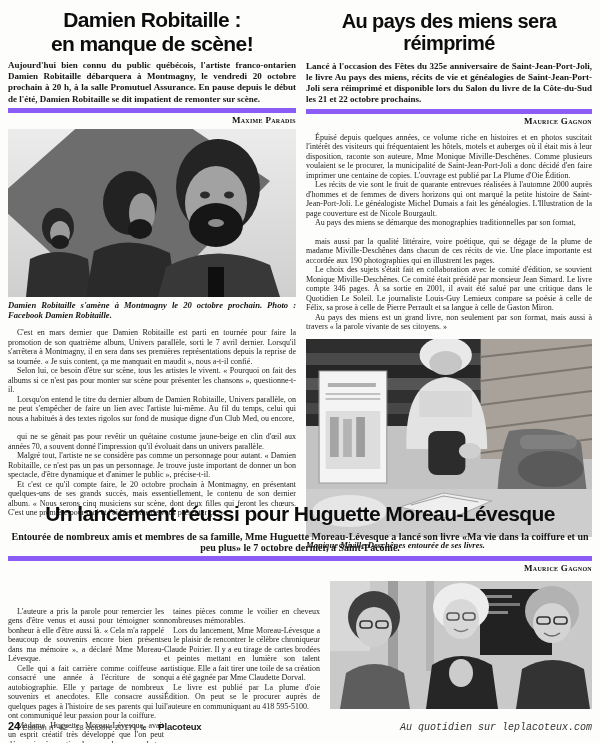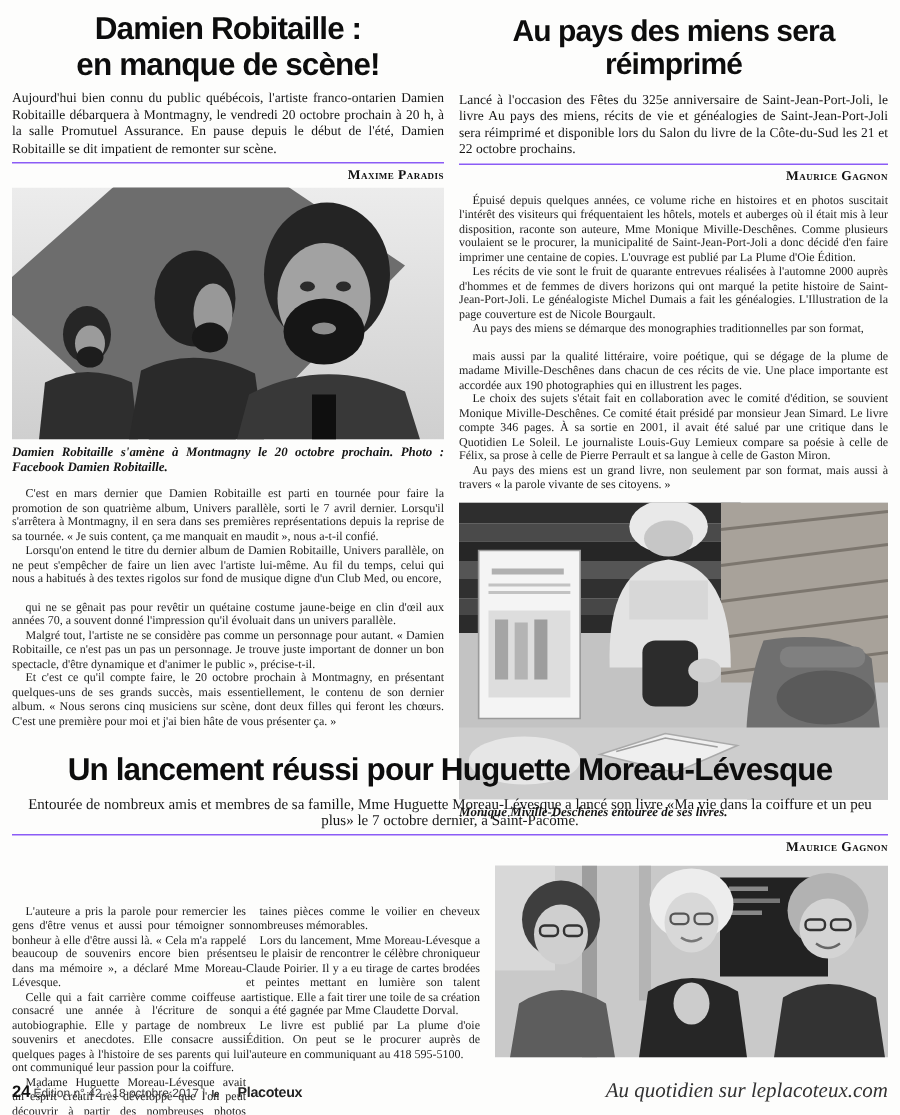--- a/index.html
+++ b/index.html
@@ -23,28 +23,28 @@
     text-align: center;
     color: #0d0d0d;
     letter-spacing: -0.6px;
     line-height: 1.12;
   }
   #article-left .headline  { font-size: 21px; margin: 2px 6px 5px; }
   #article-right .headline { font-size: 20px; margin: 4px 0 6px; }
   #article-bottom .headline{ font-size: 21px; margin: 0 0 5px; }
 
   .lead {
-    font-weight: 400;
+    font-weight: 700;
     font-size: 9px;
     line-height: 11.2px;
     text-align: justify;
     color: #161616;
   }
   .byline {
-    border-top: 1px solid #8b5cf6;
+    border-top: 5px solid #8b5cf6;
     margin-top: 3px;
     padding-top: 2px;
     text-align: right;
     font-variant: small-caps;
     font-weight: 700;
     font-size: 9px;
     letter-spacing: 0.3px;
     color: #111;
   }
   .photo { width: 100%; margin-top: 4px; line-height: 0; }
@@ -78,21 +78,21 @@
     position: absolute;
     left: 8px; right: 8px; top: 720px;
     display: flex; align-items: baseline;
     font-family: "Liberation Sans", sans-serif;
     font-size: 8px; color: #3c3c3c;
   }
   #footer .page-num { font-weight: 700; font-size: 11px; color: #111; margin-right: 2px; }
   #footer .logo { margin-left: 4px; color: #222; }
   #footer .logo .le { font-size: 6.5px; font-weight: 700; }
   #footer .logo .main { font-size: 9.5px; font-weight: 700; letter-spacing: -0.2px; padding-left: 12px; }
-  #footer .tagline { margin-left: auto; font-style: italic; font-family: Liberation Serif, serif; font-size: 14px; color: #333; }
+  #footer .tagline { margin-left: auto; font-style: italic; font-family: Liberation Mono, monospace; font-size: 10px; color: #333; }
 </style>
 </head>
 <body>
 
 <section class="article" id="article-left">
   <h1 class="headline"><span>Damien Robitaille :</span><br><span>en manque de scène!</span></h1>
   <p class="lead">Aujourd'hui bien connu du public québécois, l'artiste franco-ontarien Damien Robitaille débarquera à Montmagny, le vendredi 20 octobre prochain à 20 h, à la salle Promutuel Assurance. En pause depuis le début de l'été, Damien Robitaille se dit impatient de remonter sur scène.</p>
   <div class="byline">Maxime Paradis</div>
 
   <div class="photo" style="height:168px;">
@@ -124,20 +124,21 @@
       <ellipse cx="208" cy="94" rx="8" ry="4" fill="#8d8d8d"></ellipse>
       <path d="M150 168 L158 138 Q208 112 262 136 L272 168 Z" fill="#383838"></path>
       <rect x="200" y="138" width="16" height="30" fill="#0f0f0f"></rect>
     </svg>
   </div>
   <p class="caption">Damien Robitaille s'amène à Montmagny le 20 octobre prochain. Photo : Facebook Damien Robitaille.</p>
 
   <div class="cols">
     <div class="col">
       <p class="body">C'est en mars dernier que Damien Robitaille est parti en tournée pour faire la promotion de son quatrième album, Univers parallèle, sorti le 7 avril dernier. Lorsqu'il s'arrêtera à Montmagny, il en sera dans ses premières représentations depuis la reprise de sa tournée. « Je suis content, ça me manquait en maudit », nous a-t-il confié.</p>
+      <p class="body">Selon lui, ce besoin d'être sur scène, tous les artistes le vivent. « Pourquoi on fait des albums si ce n'est pas pour monter sur scène pour présenter les chansons », questionne-t-il.</p>
       <p class="body">Lorsqu'on entend le titre du dernier album de Damien Robitaille, Univers parallèle, on ne peut s'empêcher de faire un lien avec l'artiste lui-même. Au fil du temps, celui qui nous a habitués à des textes rigolos sur fond de musique digne d'un Club Med, ou encore,</p>
     </div>
     <div class="col">
       <p class="body">qui ne se gênait pas pour revêtir un quétaine costume jaune-beige en clin d'œil aux années 70, a souvent donné l'impression qu'il évoluait dans un univers parallèle.</p>
       <p class="body">Malgré tout, l'artiste ne se considère pas comme un personnage pour autant. « Damien Robitaille, ce n'est pas un pas un personnage. Je trouve juste important de donner un bon spectacle, d'être dynamique et d'animer le public », précise-t-il.</p>
       <p class="body">Et c'est ce qu'il compte faire, le 20 octobre prochain à Montmagny, en présentant quelques-uns de ses grands succès, mais essentiellement, le contenu de son dernier album. « Nous serons cinq musiciens sur scène, dont deux filles qui feront les chœurs. C'est une première pour moi et j'ai bien hâte de vous présenter ça. »</p>
     </div>
   </div>
 </section>
 

